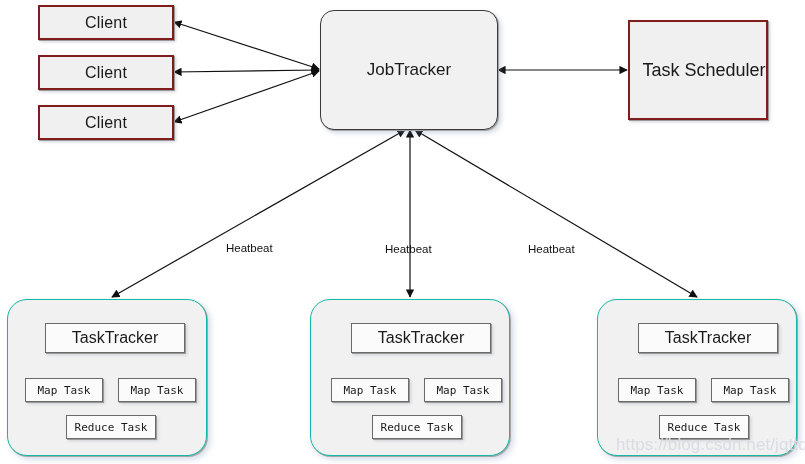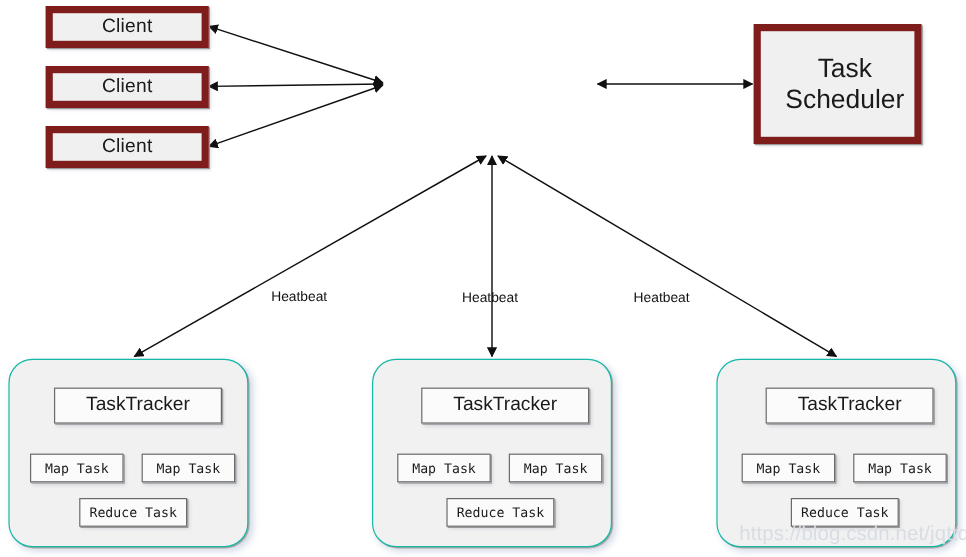--- a/index.html
+++ b/index.html
@@ -25,41 +25,41 @@
   }
 
   
   .node {
     position: absolute;
     box-sizing: border-box;
     display: flex;
     align-items: center;
     justify-content: center;
     background: #f0f0f0;
-    border: 6px solid #7f1d1d;
+    border: 2px solid #7f1d1d;
     color: #1a1a1a;
     text-align: center;
     box-shadow: 1px 1px 0 #9a9a9a, 2px 2px 3px rgba(120,130,160,0.35);
   }
 
   .client-box {
     font-size: 16px;
     letter-spacing: .2px;
   }
 
   .jobtracker-box {
     border-radius: 14px;
     border: 1px solid #3a3a3a;
     font-size: 17px;
     background: #f1f1f1;
     box-shadow: 1px 1px 0 #a5a5a5, 3px 3px 5px rgba(120,140,180,0.35);
   }
 
   .scheduler-box {
-    font-size: 22px;
+    font-size: 18px;
     padding-left: 12px;
   }
 
   
   .tt-container {
     position: absolute;
     box-sizing: border-box;
     background: #f1f1f1;
     border: 1px solid #14b8a6;
     border-radius: 20px;
@@ -172,20 +172,23 @@
   <div class="node client-box" style="left:38px; top:5px; width:136px; height:35px;">
     <span>Client</span>
   </div>
   <div class="node client-box" style="left:38px; top:55px; width:136px; height:35px;">
     <span>Client</span>
   </div>
   <div class="node client-box" style="left:38px; top:105px; width:136px; height:35px;">
     <span>Client</span>
   </div>
 
+  <div class="node jobtracker-box" style="left:320px; top:10px; width:178px; height:120px;">
+    <span>JobTracker</span>
+  </div>
 
   <div class="node scheduler-box" style="left:628px; top:20px; width:140px; height:100px;">
     <span>Task Scheduler</span>
   </div>
 
   <div class="edge-label" style="left:226px; top:210px;">
     <span>Heatbeat</span>
   </div>
   <div class="edge-label" style="left:385px; top:211px;">
     <span>Heatbeat</span>

